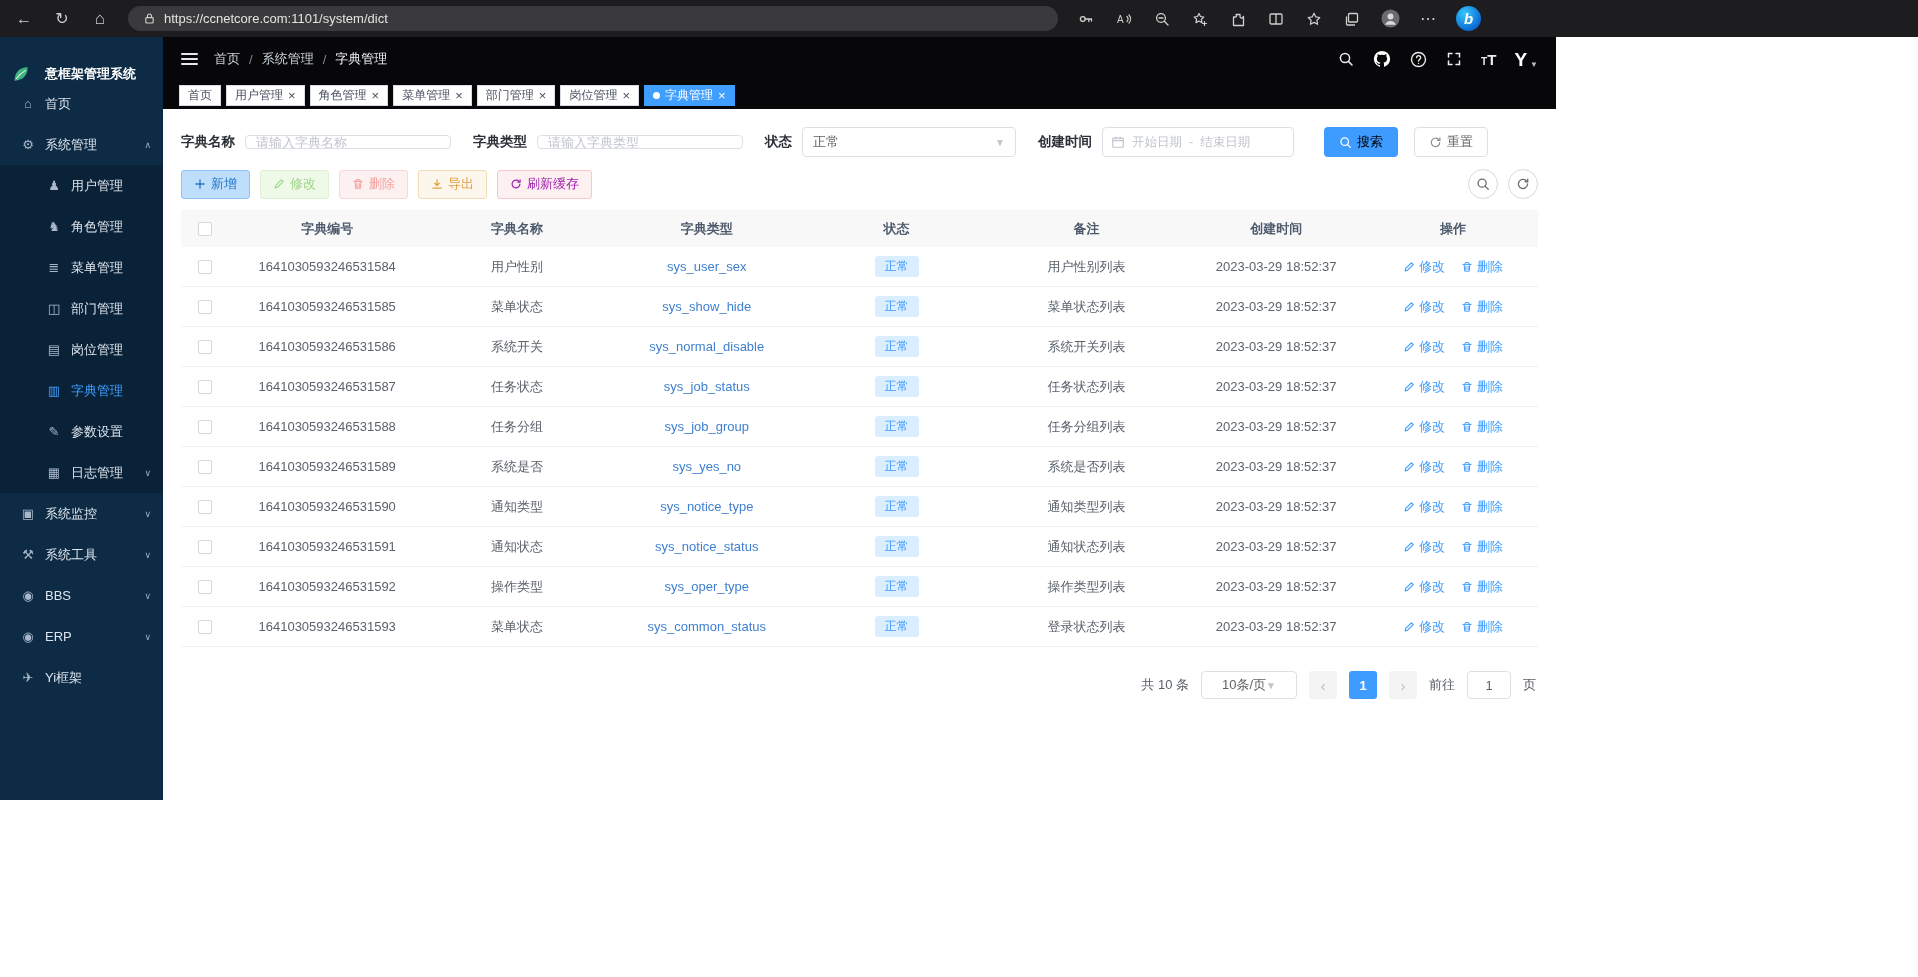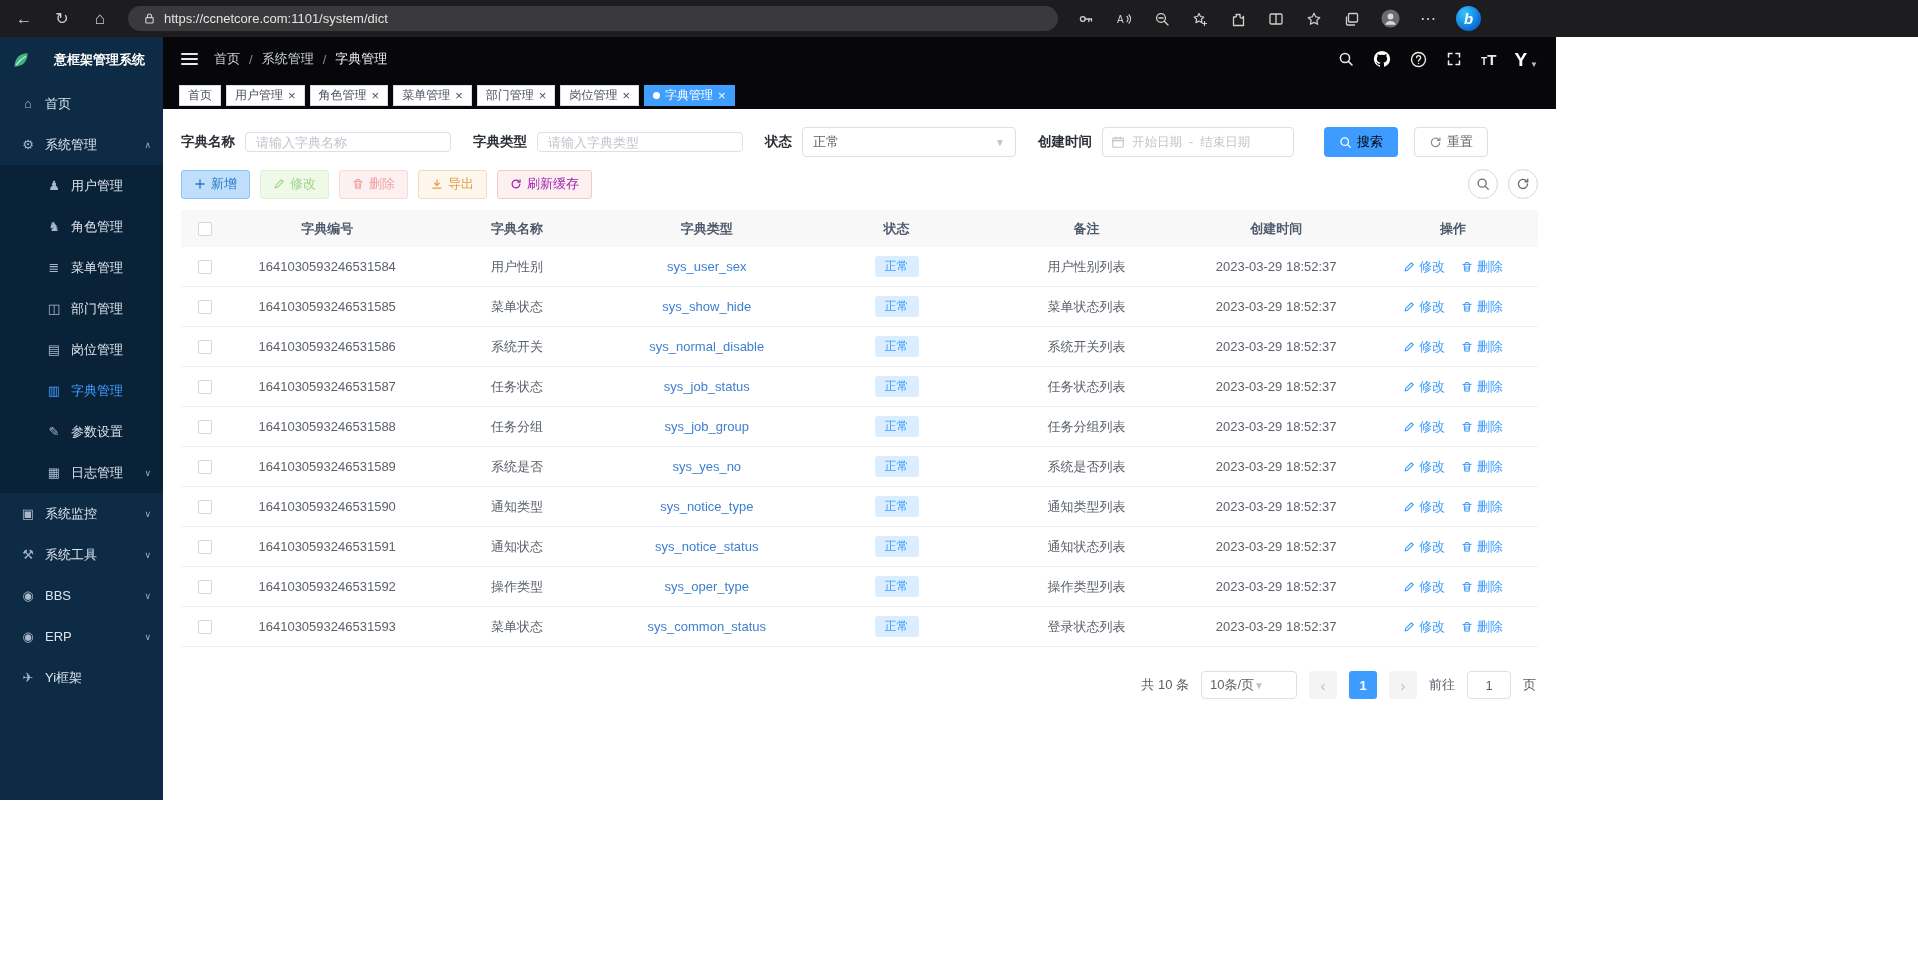--- a/index.html
+++ b/index.html
@@ -13,21 +13,21 @@
   .bicon svg { display:block; }
   .addr { flex:0 0 930px; height:25px; background:#3a3a3c; border-radius:14px; display:flex; align-items:center; gap:8px; padding:0 14px; color:#e3e3e3; font-size:13px; cursor:text; }
   .chrome-right { display:flex; align-items:center; gap:18px; }
   .bing { width:25px; height:25px; border-radius:50%; background:radial-gradient(circle at 35% 30%, #35c7ff, #0b6ad4 72%); color:#fff; font-weight:700; font-size:15px; font-style:italic; display:flex; align-items:center; justify-content:center; cursor:pointer; }
 
   
   .app { display:flex; width:1556px; height:763px; background:#fff; }
 
   
   .sidebar { width:163px; flex:0 0 163px; background:#0d2b45; overflow:hidden; }
-  .logo-row { height:46px; display:flex; align-items:center; gap:24px; padding:0 12px; }
+  .logo-row { height:46px; display:flex; align-items:flex-end; gap:15px; padding:0 12px; }
   .logo-title { color:#fff; font-size:13px; font-weight:700; white-space:nowrap; }
   .mi { height:41px; display:flex; align-items:center; gap:9px; padding:0 12px 0 20px; color:#dce3ec; font-size:13px; cursor:pointer; white-space:nowrap; }
   .mi .mico { width:16px; text-align:center; font-size:13px; color:#a9b8ca; flex:0 0 16px; }
   .mi.sub { padding-left:46px; background:#0a2238; }
   .mi.active, .mi.active .mico { color:#409eff; }
   .mi .caret { margin-left:auto; font-size:9px; color:#9fb0c3; }
 
   
   .main { flex:1; display:flex; flex-direction:column; min-width:0; }
   .topbar { height:44px; background:#070709; display:flex; align-items:center; padding:0 18px; }
@@ -51,21 +51,21 @@
   .tab .dot { width:7px; height:7px; border-radius:50%; background:#fff; }
   .tab.active { background:#409eff; border-color:#409eff; color:#fff; }
   .tab .x { font-size:13px; line-height:1; }
 
   
   .content { flex:1; background:#fff; padding:10px 18px 0; min-width:0; }
 
   .filters { display:flex; align-items:center; margin:8px 0 12px; }
   .flabel { font-weight:700; color:#2b2f36; font-size:13.5px; margin-right:10px; white-space:nowrap; }
   .fgap { width:22px; flex:0 0 22px; }
-  .finput { width:206px; height:20px; border:1px solid #dcdfe6; border-radius:4px; padding:0 10px; font-size:13px; color:#606266; outline:none; font-family:inherit; }
+  .finput { width:206px; height:14px; border:1px solid #dcdfe6; border-radius:4px; padding:0 10px; font-size:13px; color:#606266; outline:none; font-family:inherit; }
   .finput::placeholder { color:#c0c4cc; }
   .fselect { width:214px; height:30px; border:1px solid #dcdfe6; border-radius:4px; display:flex; align-items:center; justify-content:space-between; padding:0 10px; color:#606266; cursor:pointer; }
   .chev { color:#c0c4cc; font-size:10px; }
   .fdate { width:192px; height:30px; border:1px solid #dcdfe6; border-radius:4px; display:flex; align-items:center; gap:7px; padding:0 8px; color:#c0c4cc; font-size:12.5px; cursor:pointer; white-space:nowrap; }
   .fdate .cal { color:#c0c4cc; display:flex; }
   .btn { height:30px; border-radius:4px; font-size:13px; display:inline-flex; align-items:center; gap:5px; padding:0 14px; cursor:pointer; border:1px solid transparent; font-family:inherit; }
   .btn-search { background:#3e9bff; color:#000000; margin-left:30px; }
   .btn-reset { background:#fff; border-color:#dcdfe6; color:#606266; margin-left:16px; }
 
   .actions { display:flex; align-items:center; gap:10px; margin-bottom:11px; }
@@ -86,21 +86,21 @@
   .checkbox { width:14px; height:14px; border:1px solid #d3d7de; border-radius:2px; background:#fff; cursor:pointer; }
   .cell { flex:14 14 0; text-align:center; overflow:hidden; text-overflow:ellipsis; white-space:nowrap; }
   .c1,.c3,.c5 { flex:15 15 0; } .c7 { flex:13 13 0; }
   .type-link { color:#3f80d0; cursor:pointer; text-decoration:none; }
   .badge { display:inline-block; background:#dbeeff; color:#3e9bff; border-radius:3px; padding:3px 10px; font-size:12px; line-height:1.2; }
   .ops { display:flex; justify-content:center; gap:16px; }
   .op { color:#3e9bff; display:inline-flex; align-items:center; gap:4px; cursor:pointer; text-decoration:none; }
 
   
   .pager { display:flex; align-items:center; justify-content:flex-end; gap:12px; margin:24px 2px 0; color:#5a6068; }
-  .psel { width:96px; height:28px; border:1px solid #dcdfe6; border-radius:4px; display:flex; align-items:center; justify-content:flex-start; padding:0 8px; color:#606266; cursor:pointer; }
+  .psel { width:96px; height:28px; border:1px solid #dcdfe6; border-radius:4px; display:flex; align-items:center; justify-content:center; padding:0 8px; color:#606266; cursor:pointer; }
   .pbtn { min-width:28px; height:28px; background:#f4f4f5; color:#b6bcc4; border-radius:3px; display:flex; align-items:center; justify-content:center; font-size:15px; cursor:pointer; }
   .pcur { min-width:28px; height:28px; background:#3e9bff; color:#fff; border-radius:3px; display:flex; align-items:center; justify-content:center; font-weight:700; }
   .goto-input { width:44px; height:28px; border:1px solid #dcdfe6; border-radius:4px; text-align:center; font-size:13px; color:#606266; outline:none; font-family:inherit; }
 </style>
 </head>
 <body>
 
 <div class="screen">
 
   <div class="browser">

